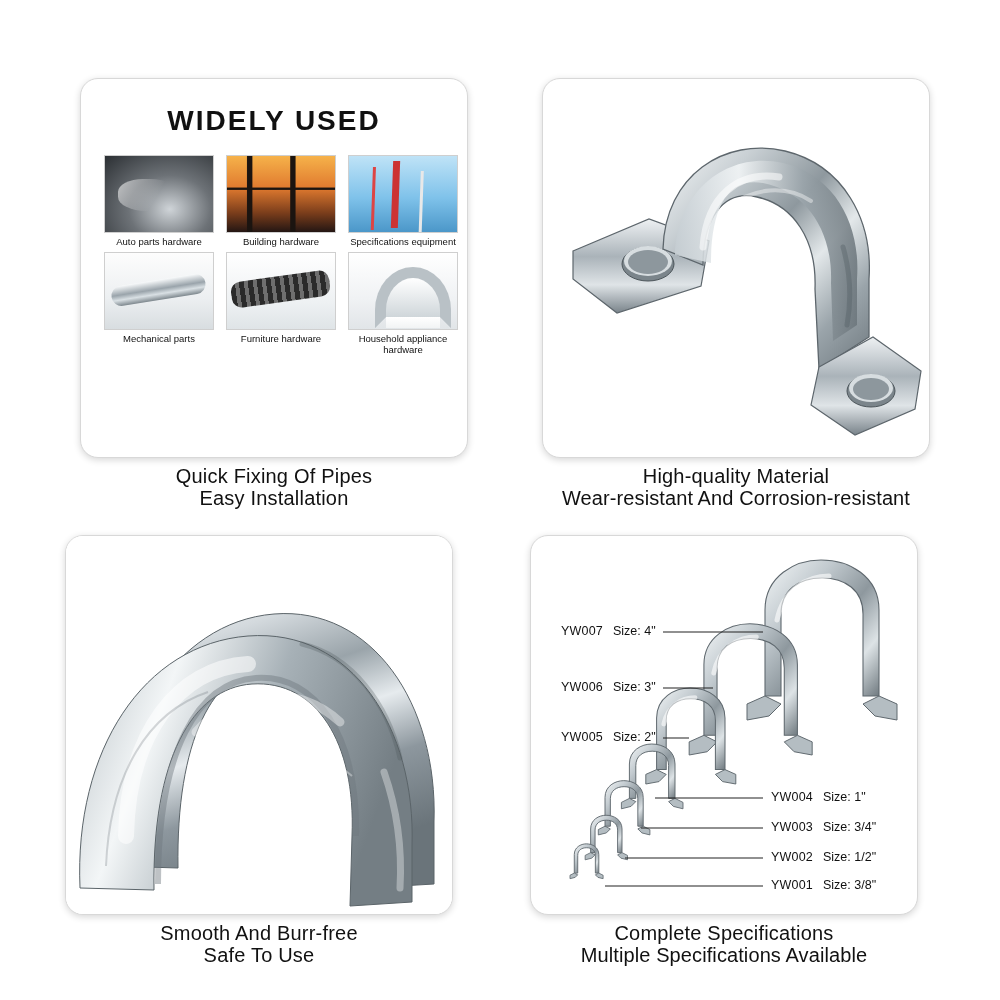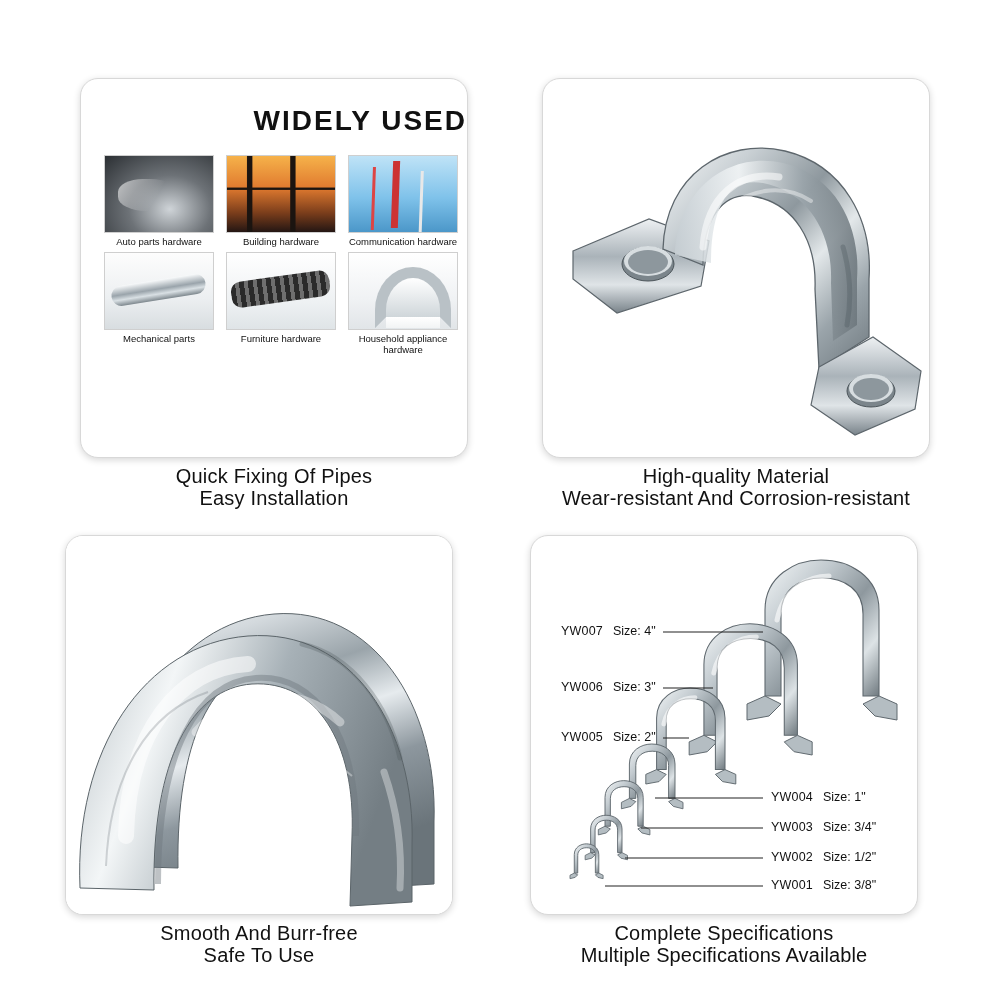--- a/index.html
+++ b/index.html
@@ -32,21 +32,21 @@
     line-height: 1.08;
     margin-top: 8px;
   }
   .caption .l1 { font-size: 20px; letter-spacing: .2px; }
   .caption .l2 { font-size: 20px; letter-spacing: .1px; }
 
   
   #p1 { left: 80px; top: 78px; }
   #p1 .card { width: 388px; height: 380px; }
   .wu-title {
-    text-align: right;
+    text-align: center;
     font-size: 28px;
     font-weight: bold;
     letter-spacing: 2px;
     color: #111;
     margin-top: 26px;
   }
   .wu-grid {
     margin: 18px 22px 0 22px;
     display: grid;
     grid-template-columns: repeat(3, 1fr);
@@ -162,21 +162,21 @@
           <div class="wu-cap">Auto parts hardware</div>
         </div>
 
         <div class="wu-cell">
           <div class="wu-img ph-build"></div>
           <div class="wu-cap">Building hardware</div>
         </div>
 
         <div class="wu-cell">
           <div class="wu-img ph-comm"></div>
-          <div class="wu-cap">Communication hardware</div>
+          <div class="wu-cap">Specifications equipment</div>
         </div>
 
         <div class="wu-cell">
           <div class="wu-img ph-mech"></div>
           <div class="wu-cap">Mechanical parts</div>
         </div>
 
         <div class="wu-cell">
           <div class="wu-img ph-furn"></div>
           <div class="wu-cap">Furniture hardware</div>

